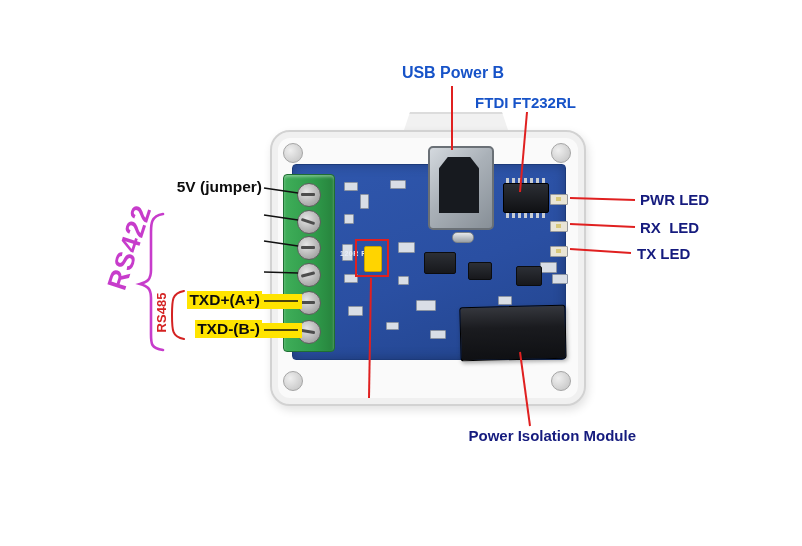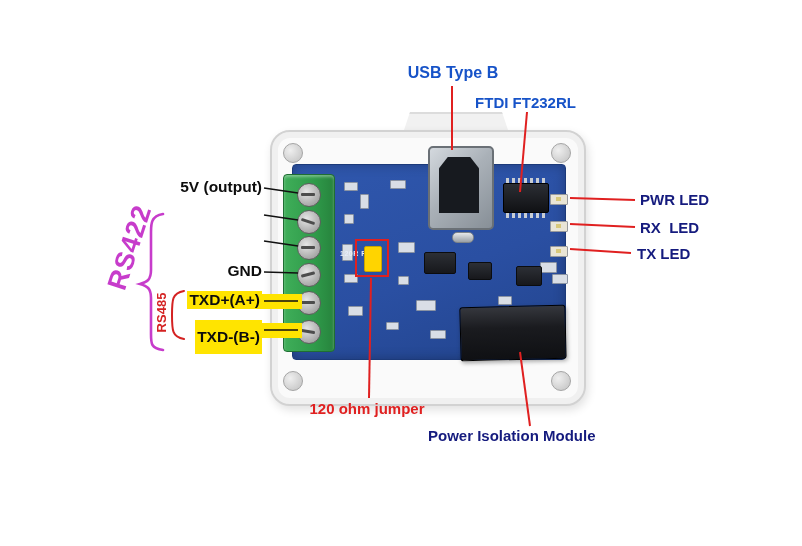--- a/index.html
+++ b/index.html
@@ -65,27 +65,27 @@
   .lbl-navy{color:#151b7e;}
   .lbl-red{color:#e02020;}
   .lbl-usb{left:388px;top:64px;width:130px;text-align:center;font-size:16px;}
   .lbl-ftdi{left:453px;top:94px;width:145px;text-align:center;font-size:15px;}
   .lbl-pwr{left:640px;top:191px;font-size:15px;}
   .lbl-rx{left:640px;top:219px;font-size:15px;}
   .lbl-tx{left:637px;top:245px;font-size:15px;}
   .pin-lbl{left:60px;width:202px;text-align:right;font-size:15.5px;color:#0d0d0d;}
   .pin-0{top:178px;} .pin-1{top:205px;} .pin-2{top:231px;} .pin-3{top:262px;}
   .pin-4{top:291px;background:#ffe400;width:auto;left:auto;right:540px;padding:0 2px;}
-  .pin-5{top:320px;background:#ffe400;width:auto;left:auto;right:540px;padding:8px 2px;}
+  .pin-5{top:320px;background:#ffe400;width:auto;left:auto;right:540px;padding:0 2px;}
   .lbl-rs422{left:80px;top:232px;width:100px;text-align:center;font-size:27px;color:#c73ccb;
              transform:rotate(-72deg);letter-spacing:1px;}
   .lbl-rs485{left:128px;top:305px;width:66px;text-align:center;font-size:13px;color:#d42222;
              transform:rotate(-90deg);}
   .lbl-jumper{left:296px;top:400px;width:142px;text-align:center;font-size:15px;}
-  .lbl-module{left:428px;top:427px;width:208px;text-align:left;font-size:15px;}
+  .lbl-module{left:428px;top:427px;width:208px;text-align:right;font-size:15px;}
 </style>
 </head>
 <body>
 
 <div class="stage">
 
   <div class="case-bump"></div>
   <div class="case"></div>
   <div class="cscrew" style="left:283px;top:143px;"></div>
   <div class="cscrew" style="left:551px;top:143px;"></div>
@@ -175,30 +175,28 @@
       <line x1="530" y1="426" x2="520" y2="352"></line>
       <rect x="356" y="240" width="32" height="36"></rect>
     </g>
 
     <path d="M163,214 C151,216 151,224 151,232 L151,270 C151,280 147,282 140,284
              C147,286 151,288 151,298 L151,334 C151,344 151,348 163,350" stroke="#c73ccb" stroke-width="2.6" fill="none" stroke-linecap="round"></path>
 
     <path d="M184,291 C172,293 172,300 172,315 C172,330 172,337 184,339" stroke="#d42222" stroke-width="2" fill="none" stroke-linecap="round"></path>
   </svg>
 
-  <div class="lbl lbl-blue lbl-usb">USB Type B</div>
+  <div class="lbl lbl-blue lbl-usb">USB Power B</div>
   <div class="lbl lbl-blue lbl-ftdi">FTDI FT232RL</div>
   <div class="lbl lbl-navy lbl-pwr">PWR LED</div>
   <div class="lbl lbl-navy lbl-rx">RX  LED</div>
   <div class="lbl lbl-navy lbl-tx">TX LED</div>
 
-  <div class="lbl pin-lbl pin-0">5V (output)</div>
-  <div class="lbl pin-lbl pin-3">GND</div>
+  <div class="lbl pin-lbl pin-0">5V (jumper)</div>
   <div class="lbl pin-lbl pin-4">TXD+(A+)</div>
   <div class="lbl pin-lbl pin-5">TXD-(B-)</div>
 
   <div class="lbl lbl-rs422">RS422</div>
   <div class="lbl lbl-rs485">RS485</div>
 
-  <div class="lbl lbl-red lbl-jumper">120 ohm jumper</div>
   <div class="lbl lbl-navy lbl-module">Power Isolation Module</div>
 
 </div>
 
 </body></html>

